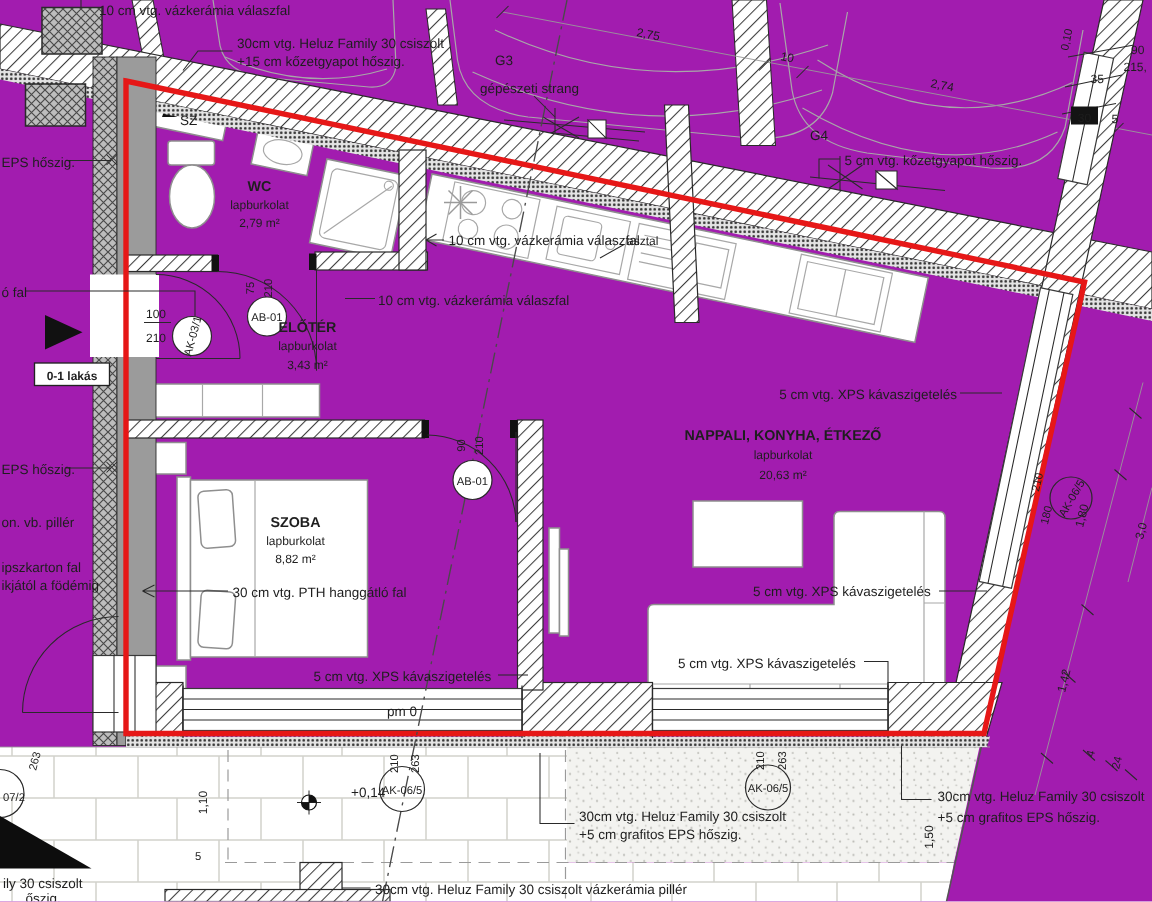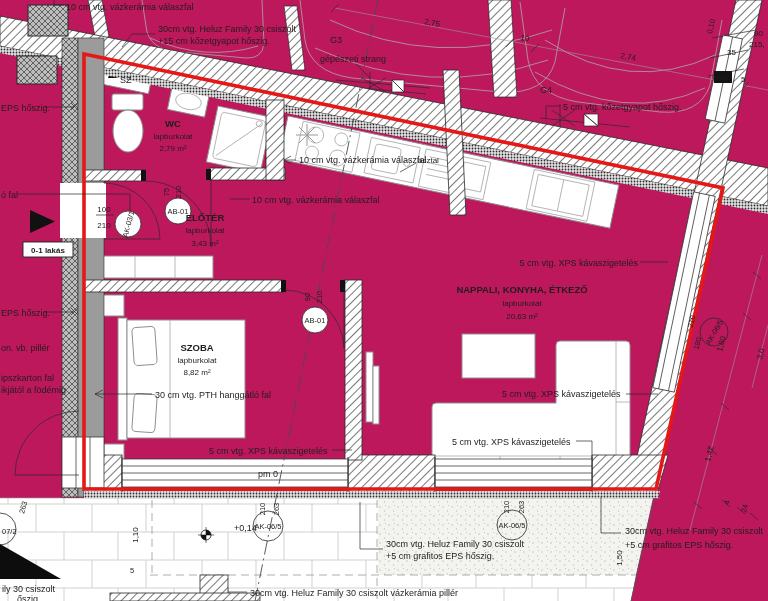--- a/index.html
+++ b/index.html
@@ -1,16 +1,16 @@
 <!DOCTYPE html>
 <html><head>
 <meta charset="utf-8">
 <style>
   html,body{margin:0;padding:0;background:#fff;}
-  .stage{position:relative;width:768px;height:601px;background:#be185d;overflow:hidden;
+  .stage{position:relative;width:768px;height:601px;background:#a21caf;overflow:hidden;
          font-family:"Liberation Sans",sans-serif;}
   svg{position:absolute;left:0;top:0;}
   svg text{fill:#1e1e1e;font-family:"Liberation Sans",sans-serif;}
   .t8{font-size:8px;} .t75{font-size:7.5px;} .t9{font-size:9px;} .t10{font-size:9.5px;font-weight:bold;}
   .dim{font-size:8px;} .mark{font-size:7.5px;}
   .lead{stroke:#2a2a2a;stroke-width:0.7;fill:none;}
   .thin{stroke:#9a9a9a;stroke-width:0.6;fill:none;}
   .furn{stroke:#8f8f8f;stroke-width:1;fill:#ffffff;}
   .furn2{stroke:#a8a8a8;stroke-width:0.8;fill:none;}
   .wall{stroke:#2a2a2a;stroke-width:0.8;}

